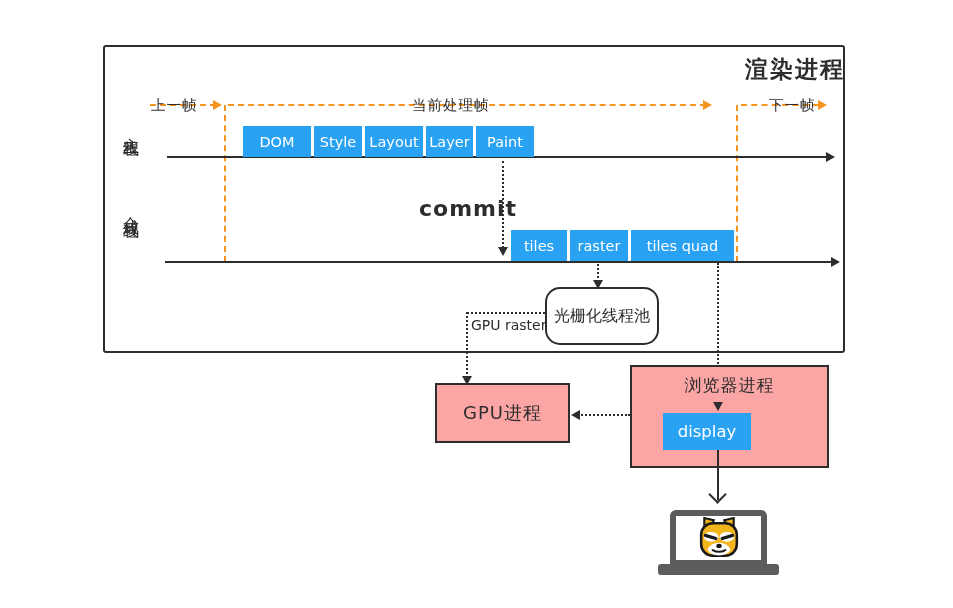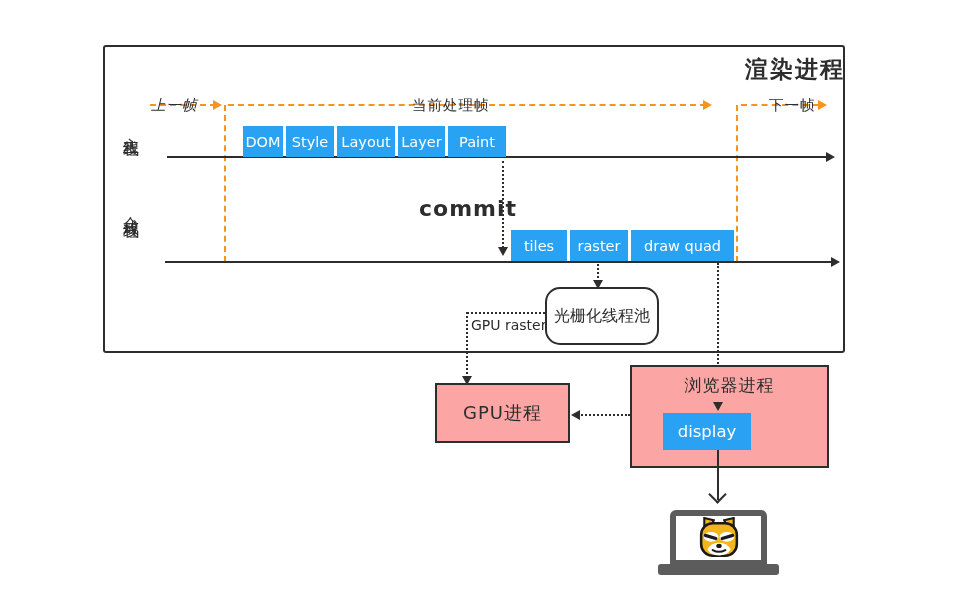--- a/index.html
+++ b/index.html
@@ -66,48 +66,48 @@
 
   <div class="abs h-dash-o" style="left:150px;top:104px;width:66px;"></div>
   <div class="abs ah ah-r ah-o" style="left:213px;top:100px;"></div>
   <div class="abs v-dash-o" style="left:224px;top:105px;height:157px;"></div>
   <div class="abs h-dash-o" style="left:228px;top:104px;width:478px;"></div>
   <div class="abs ah ah-r ah-o" style="left:703px;top:100px;"></div>
   <div class="abs v-dash-o" style="left:736px;top:105px;height:157px;"></div>
   <div class="abs h-dash-o" style="left:741px;top:104px;width:78px;"></div>
   <div class="abs ah ah-r ah-o" style="left:818px;top:100px;"></div>
 
-  <div class="abs frame-label" style="left:151px;top:96px;font-style:italic;">上一帧</div>
+  <div class="abs frame-label" style="left:151px;top:96px;">上一帧</div>
   <div class="abs frame-label" style="left:412px;top:96px;">当前处理帧</div>
   <div class="abs frame-label" style="left:769px;top:96px;">下一帧</div>
 
   <div class="abs vlabel" style="left:122px;top:124px;">主线程</div>
   <div class="abs h-solid" style="left:167px;top:156px;width:662px;"></div>
   <div class="abs ah ah-r" style="left:826px;top:152px;"></div>
 
   <div class="abs stage-row" style="left:243px;top:126px;">
-    <div class="stage" style="width:40px;">DOM</div>
+    <div class="stage" style="width:68px;">DOM</div>
     <div class="stage" style="width:48px;">Style</div>
     <div class="stage" style="width:58px;">Layout</div>
     <div class="stage" style="width:47px;">Layer</div>
     <div class="stage" style="width:58px;">Paint</div>
   </div>
 
   <div class="abs commit-label" style="left:419px;top:196px;">commit</div>
   <div class="abs v-dotted" style="left:502px;top:161px;height:87px;"></div>
   <div class="abs ah ah-d" style="left:498px;top:247px;"></div>
 
   <div class="abs vlabel" style="left:122px;top:203px;">合成线程</div>
   <div class="abs h-solid" style="left:165px;top:261px;width:668px;"></div>
   <div class="abs ah ah-r" style="left:831px;top:257px;"></div>
 
   <div class="abs stage-row" style="left:511px;top:230px;">
     <div class="stage" style="width:56px;">tiles</div>
     <div class="stage" style="width:58px;">raster</div>
-    <div class="stage" style="width:103px;">draw quad</div>
+    <div class="stage" style="width:103px;">tiles quad</div>
   </div>
 
   <div class="abs v-dotted" style="left:597px;top:264px;height:18px;"></div>
   <div class="abs ah ah-d" style="left:593px;top:280px;"></div>
   <div class="abs pool" style="left:545px;top:287px;">光栅化线程池</div>
 
   <div class="abs h-dotted" style="left:467px;top:312px;width:78px;"></div>
   <div class="abs v-dotted" style="left:466px;top:312px;height:66px;"></div>
   <div class="abs ah ah-d" style="left:462px;top:376px;"></div>
   <div class="abs small-label" style="left:471px;top:317px;">GPU raster</div>

